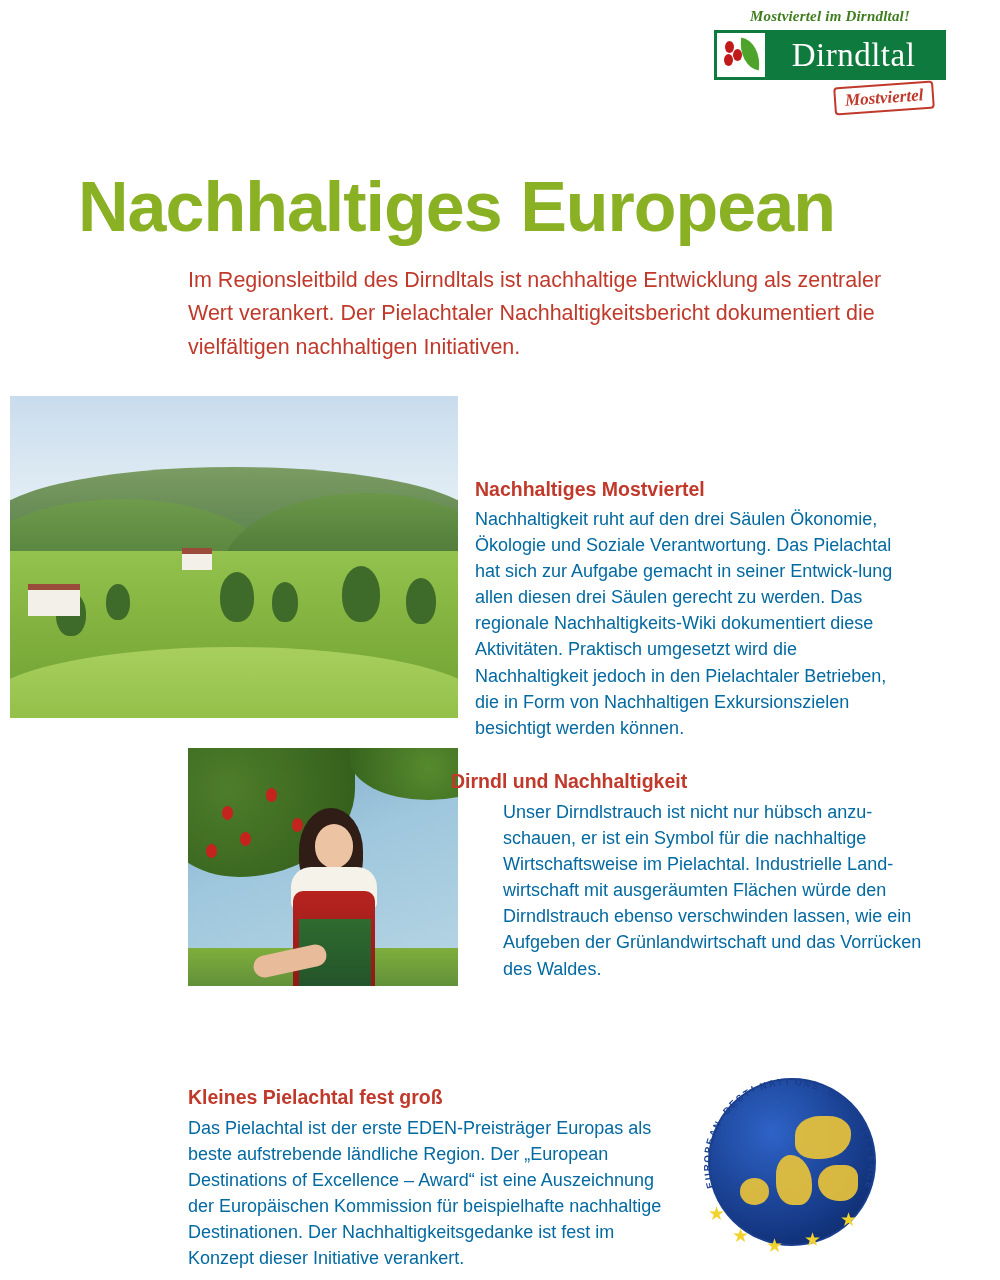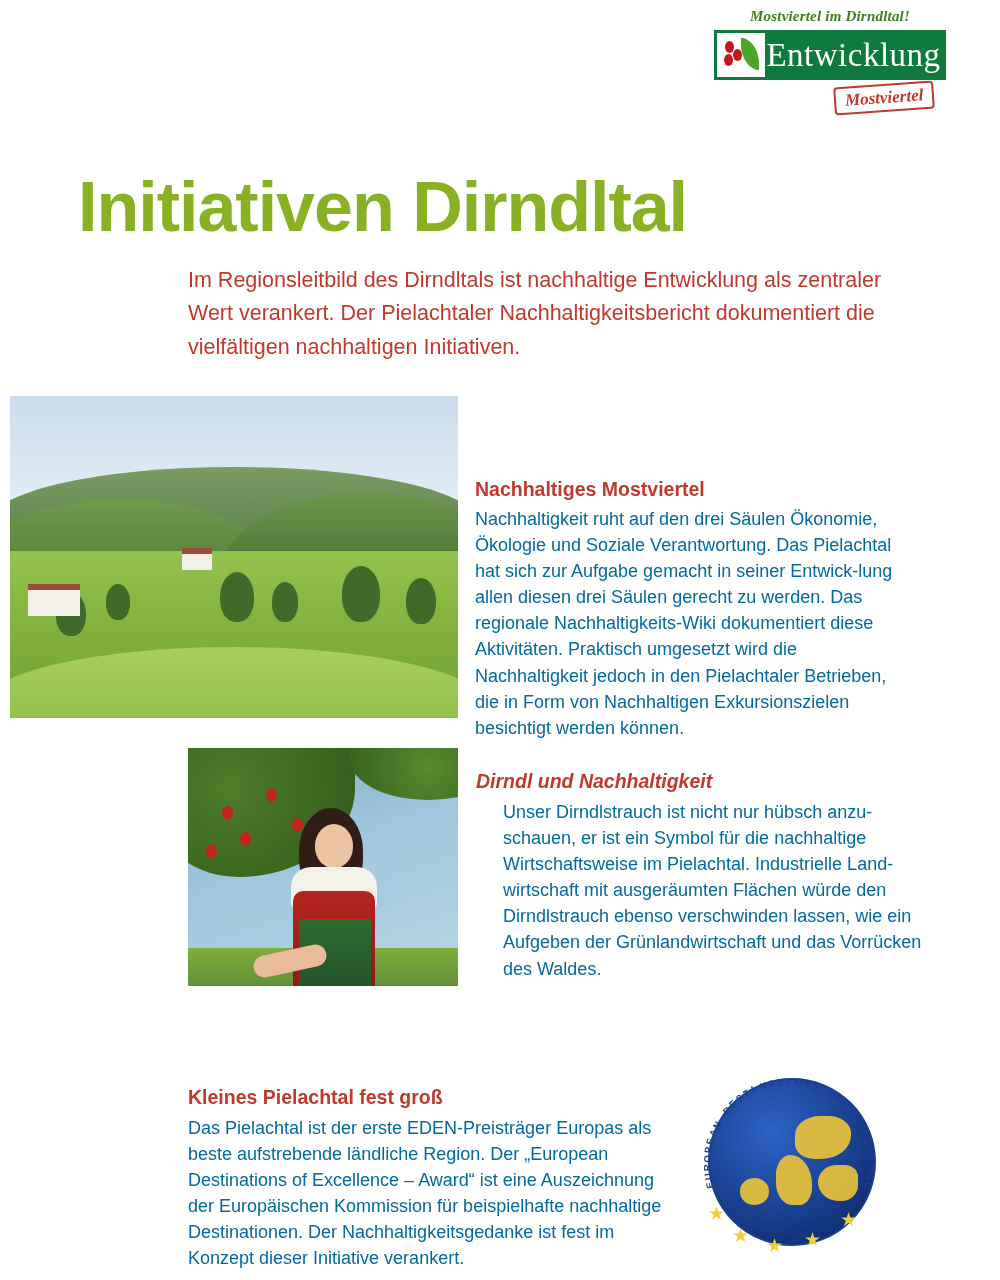--- a/index.html
+++ b/index.html
@@ -234,21 +234,21 @@
     color: #0369a1;
   }
 
   
   #photo-wirtschaften { left: 10px;  top: 396px; width: 448px; height: 322px; }
   #title-wirtschaften { left: 475px; top: 462px; width: 440px; }
   #body-wirtschaften  { left: 475px; top: 488px; width: 425px; }
 
   
   #photo-dirndl { left: 188px; top: 748px; width: 270px; height: 238px; }
-  #title-dirndl { left: 476px; top: 754px; width: 440px; font-style: italic; }
+  #title-dirndl { left: 451px; top: 754px; width: 440px; }
   #body-dirndl  { left: 503px; top: 781px; width: 420px; }
 
   
   #title-eden { left: 188px; top: 1070px; width: 500px; }
   #body-eden  { left: 188px; top: 1097px; width: 490px; }
 
   
   .eden-logo {
     position: absolute;
     left: 692px;
@@ -307,26 +307,26 @@
 
 <div class="logo-wrap">
   <div class="logo-slogan">Mostviertel im Dirndltal!</div>
   <div class="logo-bar">
     <div class="logo-mark">
       <span class="berry b1"></span>
       <span class="berry b2"></span>
       <span class="berry b3"></span>
       <span class="leaf"></span>
     </div>
-    <div class="logo-word">Entwicklung</div>
+    <div class="logo-word">Dirndltal</div>
   </div>
   <div class="logo-stamp">Mostviertel</div>
 </div>
 
-<h1 class="page-title">Initiativen Dirndltal</h1>
+<h1 class="page-title">Nachhaltiges European</h1>
 
 <p class="intro">Im Regionsleitbild des Dirndltals ist nachhaltige Entwicklung als zentraler Wert verankert. Der Pielachtaler Nachhaltigkeitsbericht dokumentiert die vielfältigen nachhaltigen Initiativen.</p>
 
 <div class="photo" id="photo-wirtschaften">
   <div class="sky"></div>
   <div class="hills-far"></div>
   <div class="hills-mid"></div>
   <div class="hills-mid2"></div>
   <div class="meadow"></div>
   <div class="meadow2"></div>

